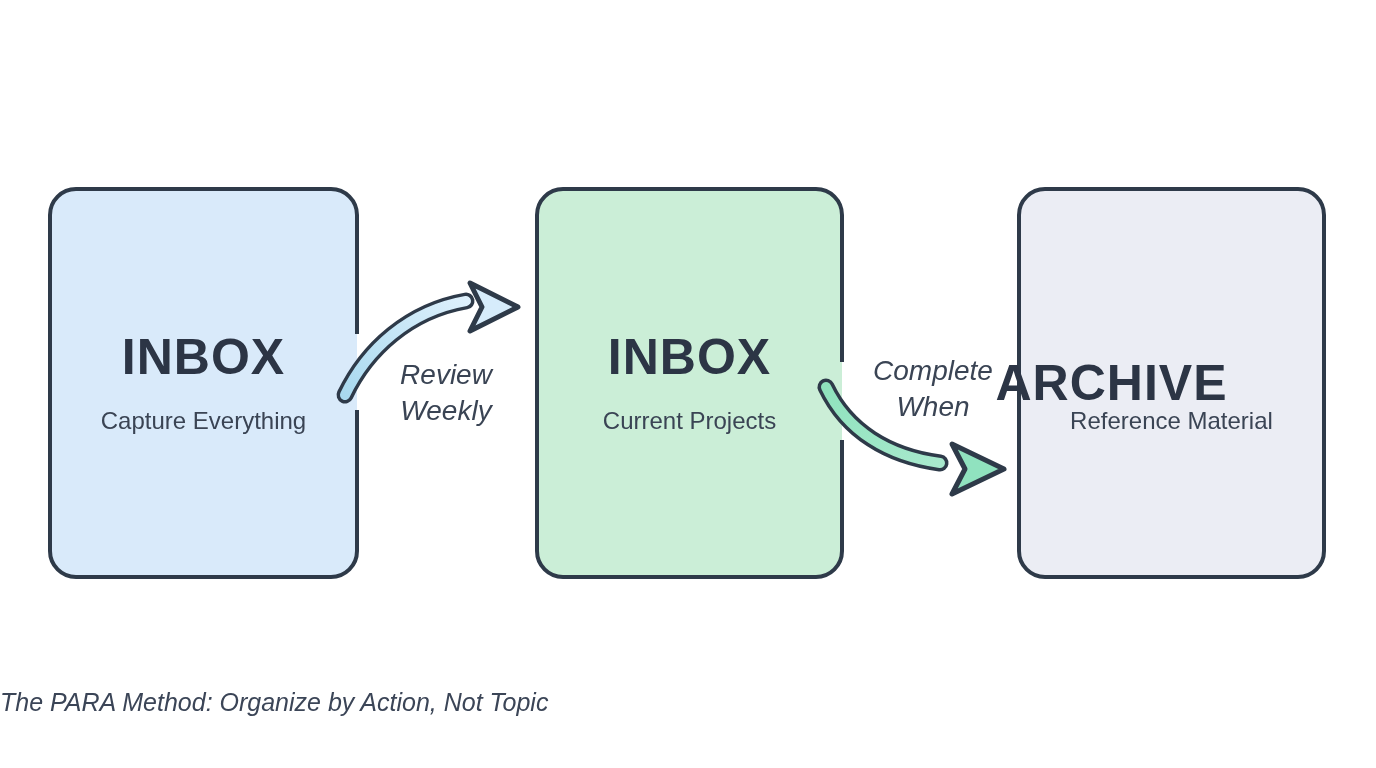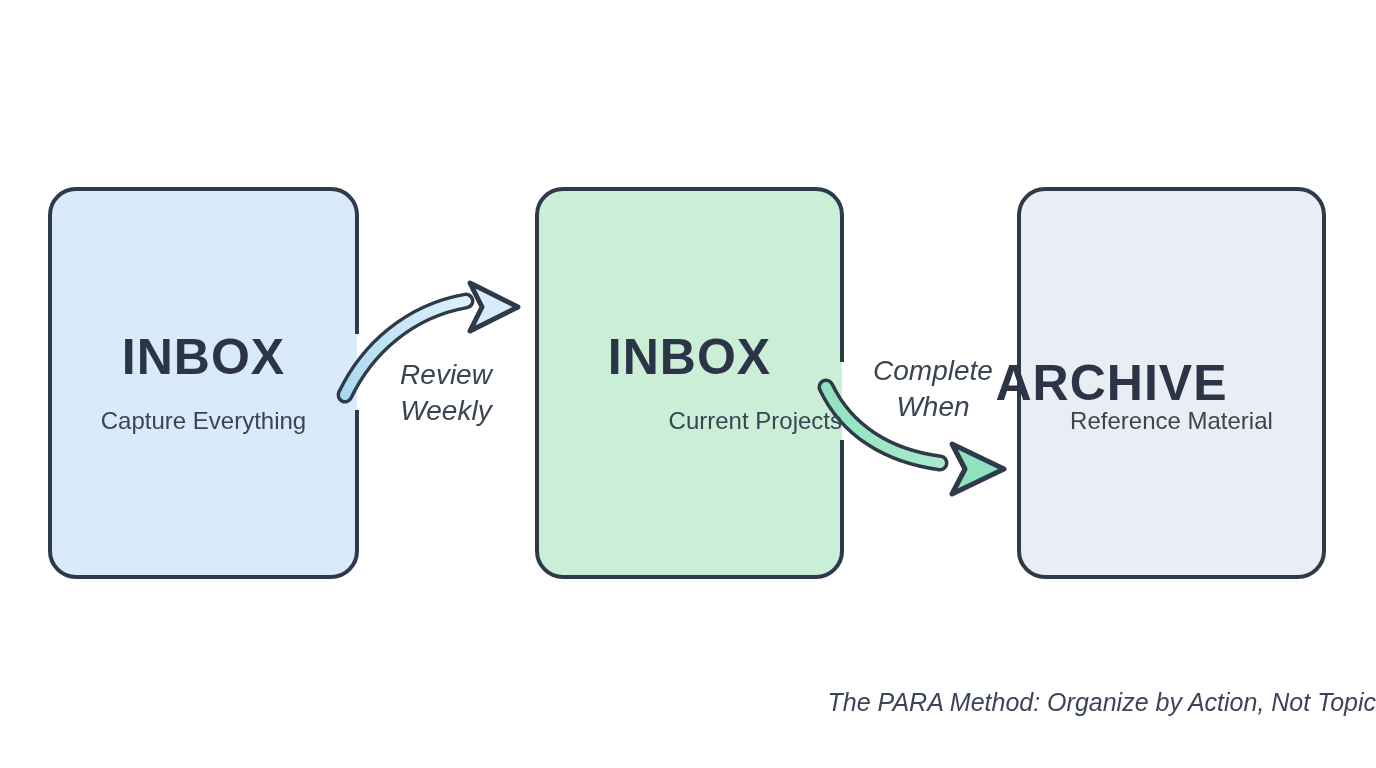--- a/index.html
+++ b/index.html
@@ -68,21 +68,21 @@
     font-weight: 400;
     color: var(--label-text, #3a4454);
     font-style: italic;
   }
   .arrow-label span { display: block; }
   .caption {
     position: absolute;
     left: 0;
     top: 687px;
     width: 1376px;
-    text-align: right;
+    text-align: left;
     font-style: italic;
     font-size: 25px;
     line-height: 30px;
     color: var(--caption-text, #3b4557);
   }
 </style>
 </head>
 <body>
 
 <div class="stage">
@@ -122,21 +122,21 @@
       <path class="tail-outline outline-stroke" d="M 826 387 C 847 431, 888 456, 940 463"></path>
       <path class="tail-inner" d="M 826 387 C 847 431, 888 456, 940 463" stroke="url(#grad-green)"></path>
       <path class="arrow-head outline-stroke" d="M 1004 469 L 952 444 L 965 469 L 952 494 Z" fill="#90e2bf"></path>
     </g>
   </svg>
 
   <div class="box-title" style="left:50px; width:307px;">INBOX</div>
   <div class="box-sub" style="left:50px; width:307px;">Capture Everything</div>
 
   <div class="box-title" style="left:537px; width:305px;">INBOX</div>
-  <div class="box-sub" style="left:537px; width:305px;text-align:right;">Current Projects</div>
+  <div class="box-sub" style="left:537px; width:305px;">Current Projects</div>
 
   <div class="box-title" style="left:959px; width:305px;margin-top:26px;">ARCHIVE</div>
   <div class="box-sub" style="left:1019px; width:305px;">Reference Material</div>
 
   <div class="arrow-label" style="left:356px; top:357px; width:180px;">
     <span>Review</span>
     <span>Weekly</span>
   </div>
   <div class="arrow-label" style="left:841px; top:353px; width:184px;">
     <span>Complete</span>

